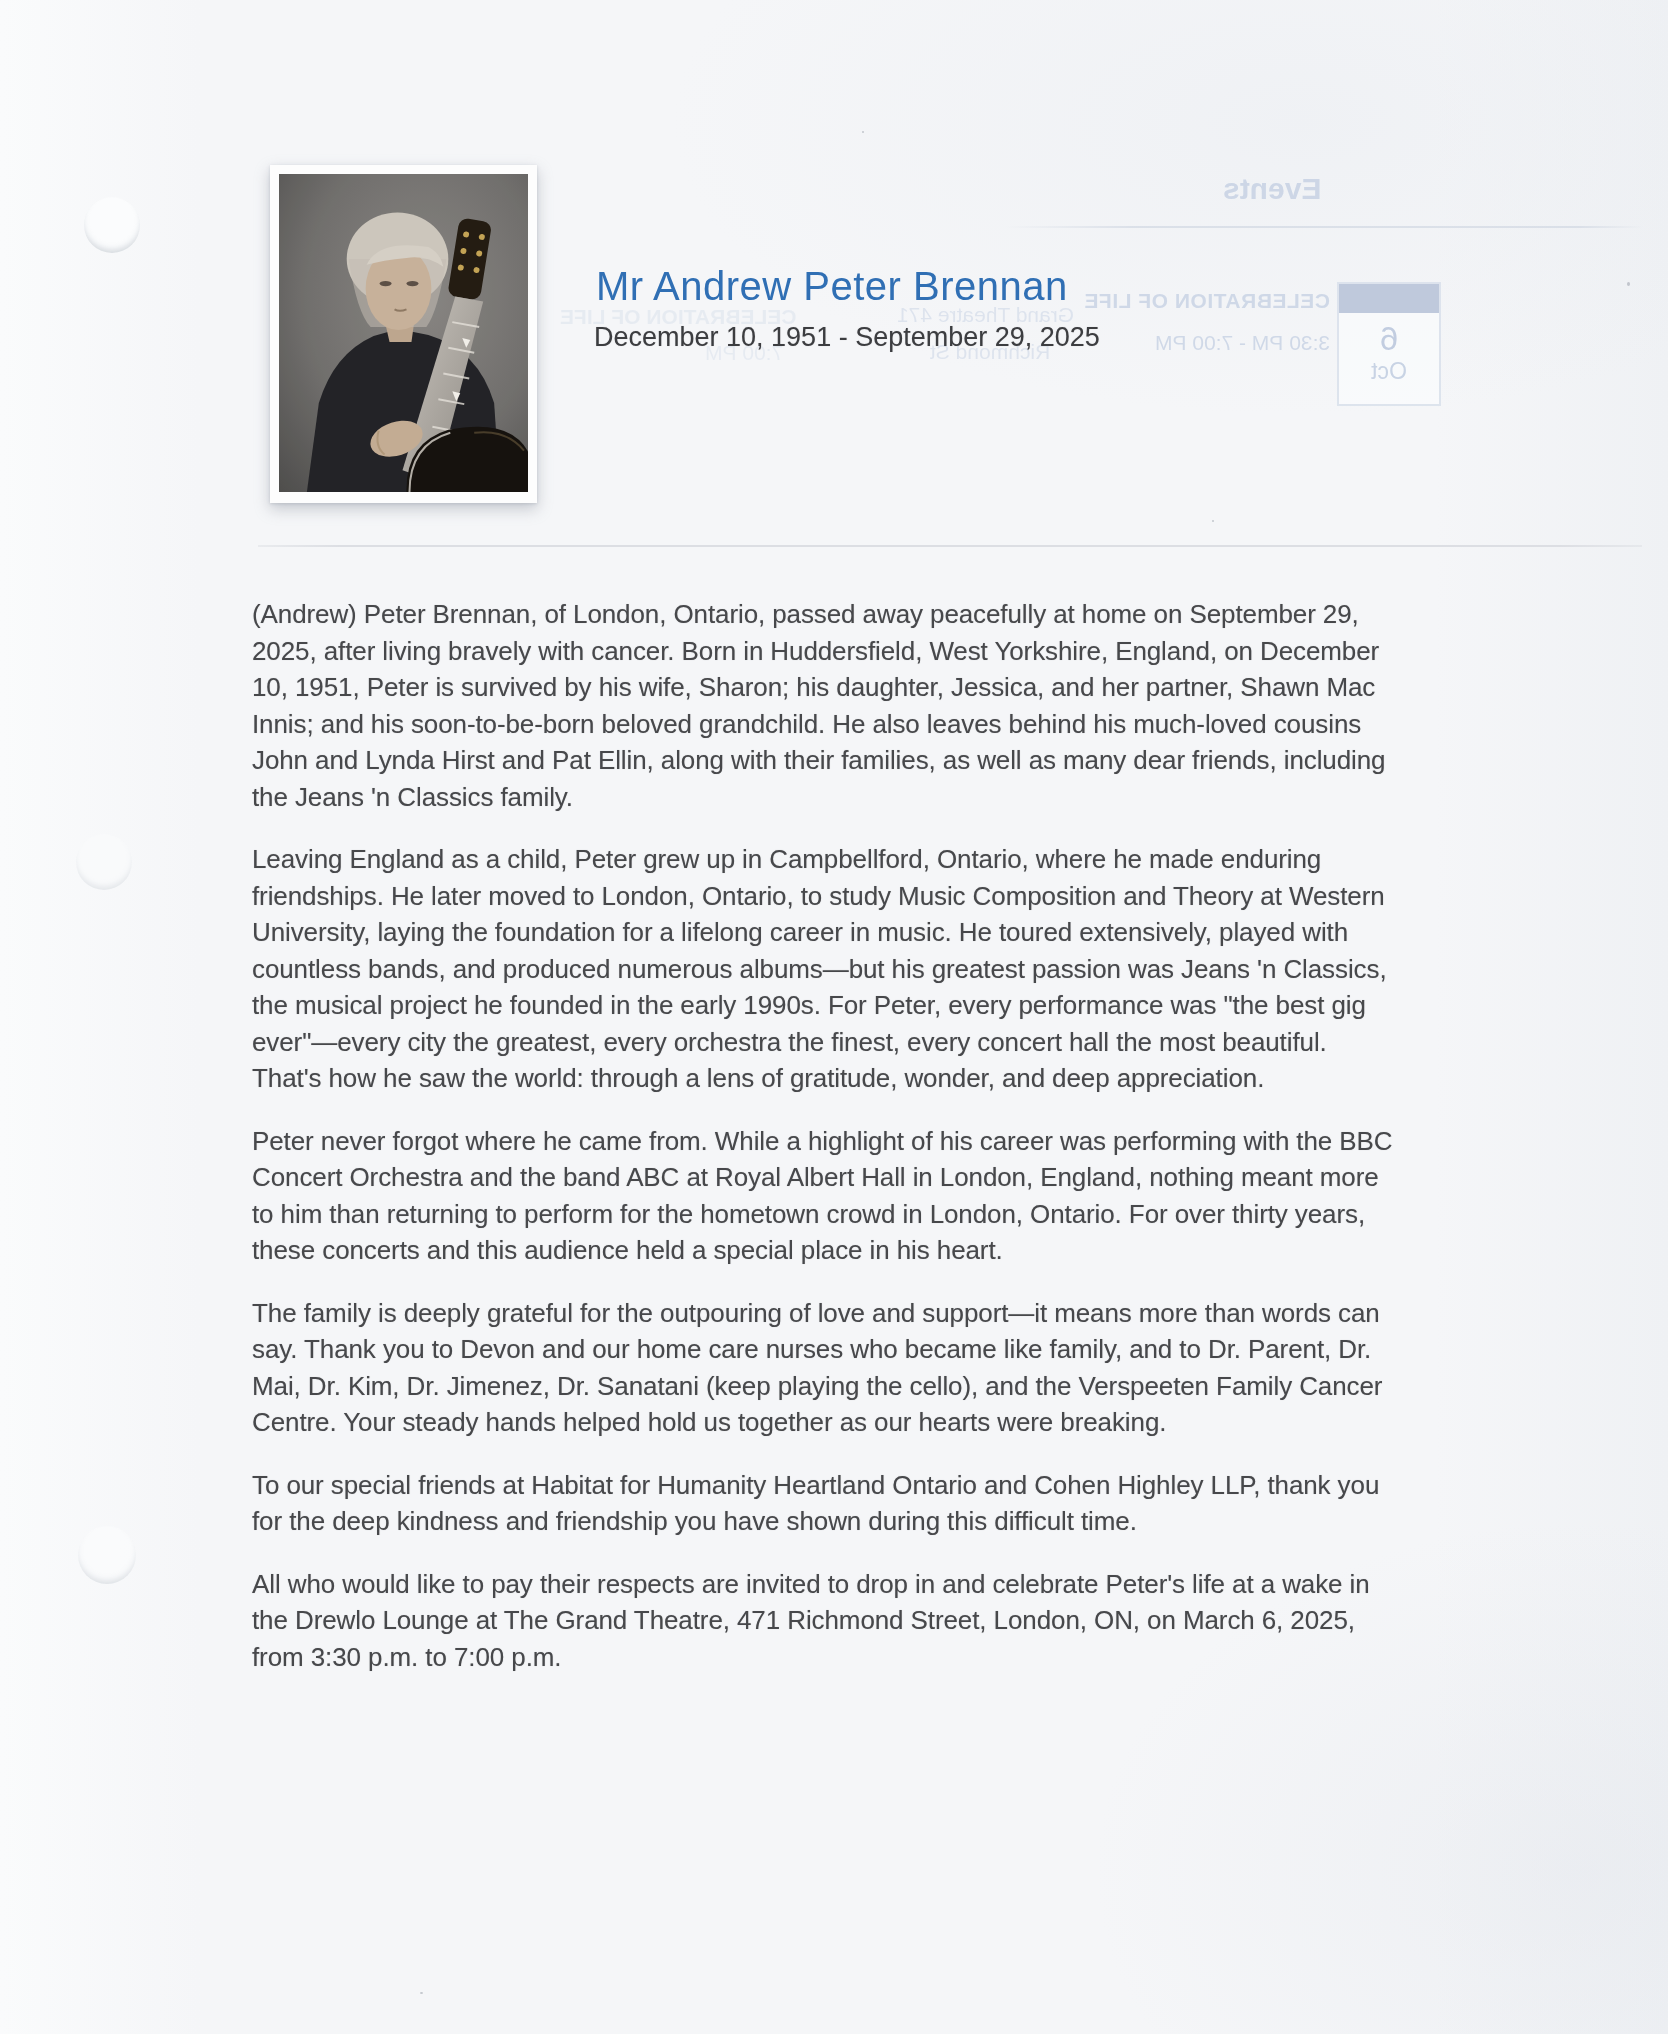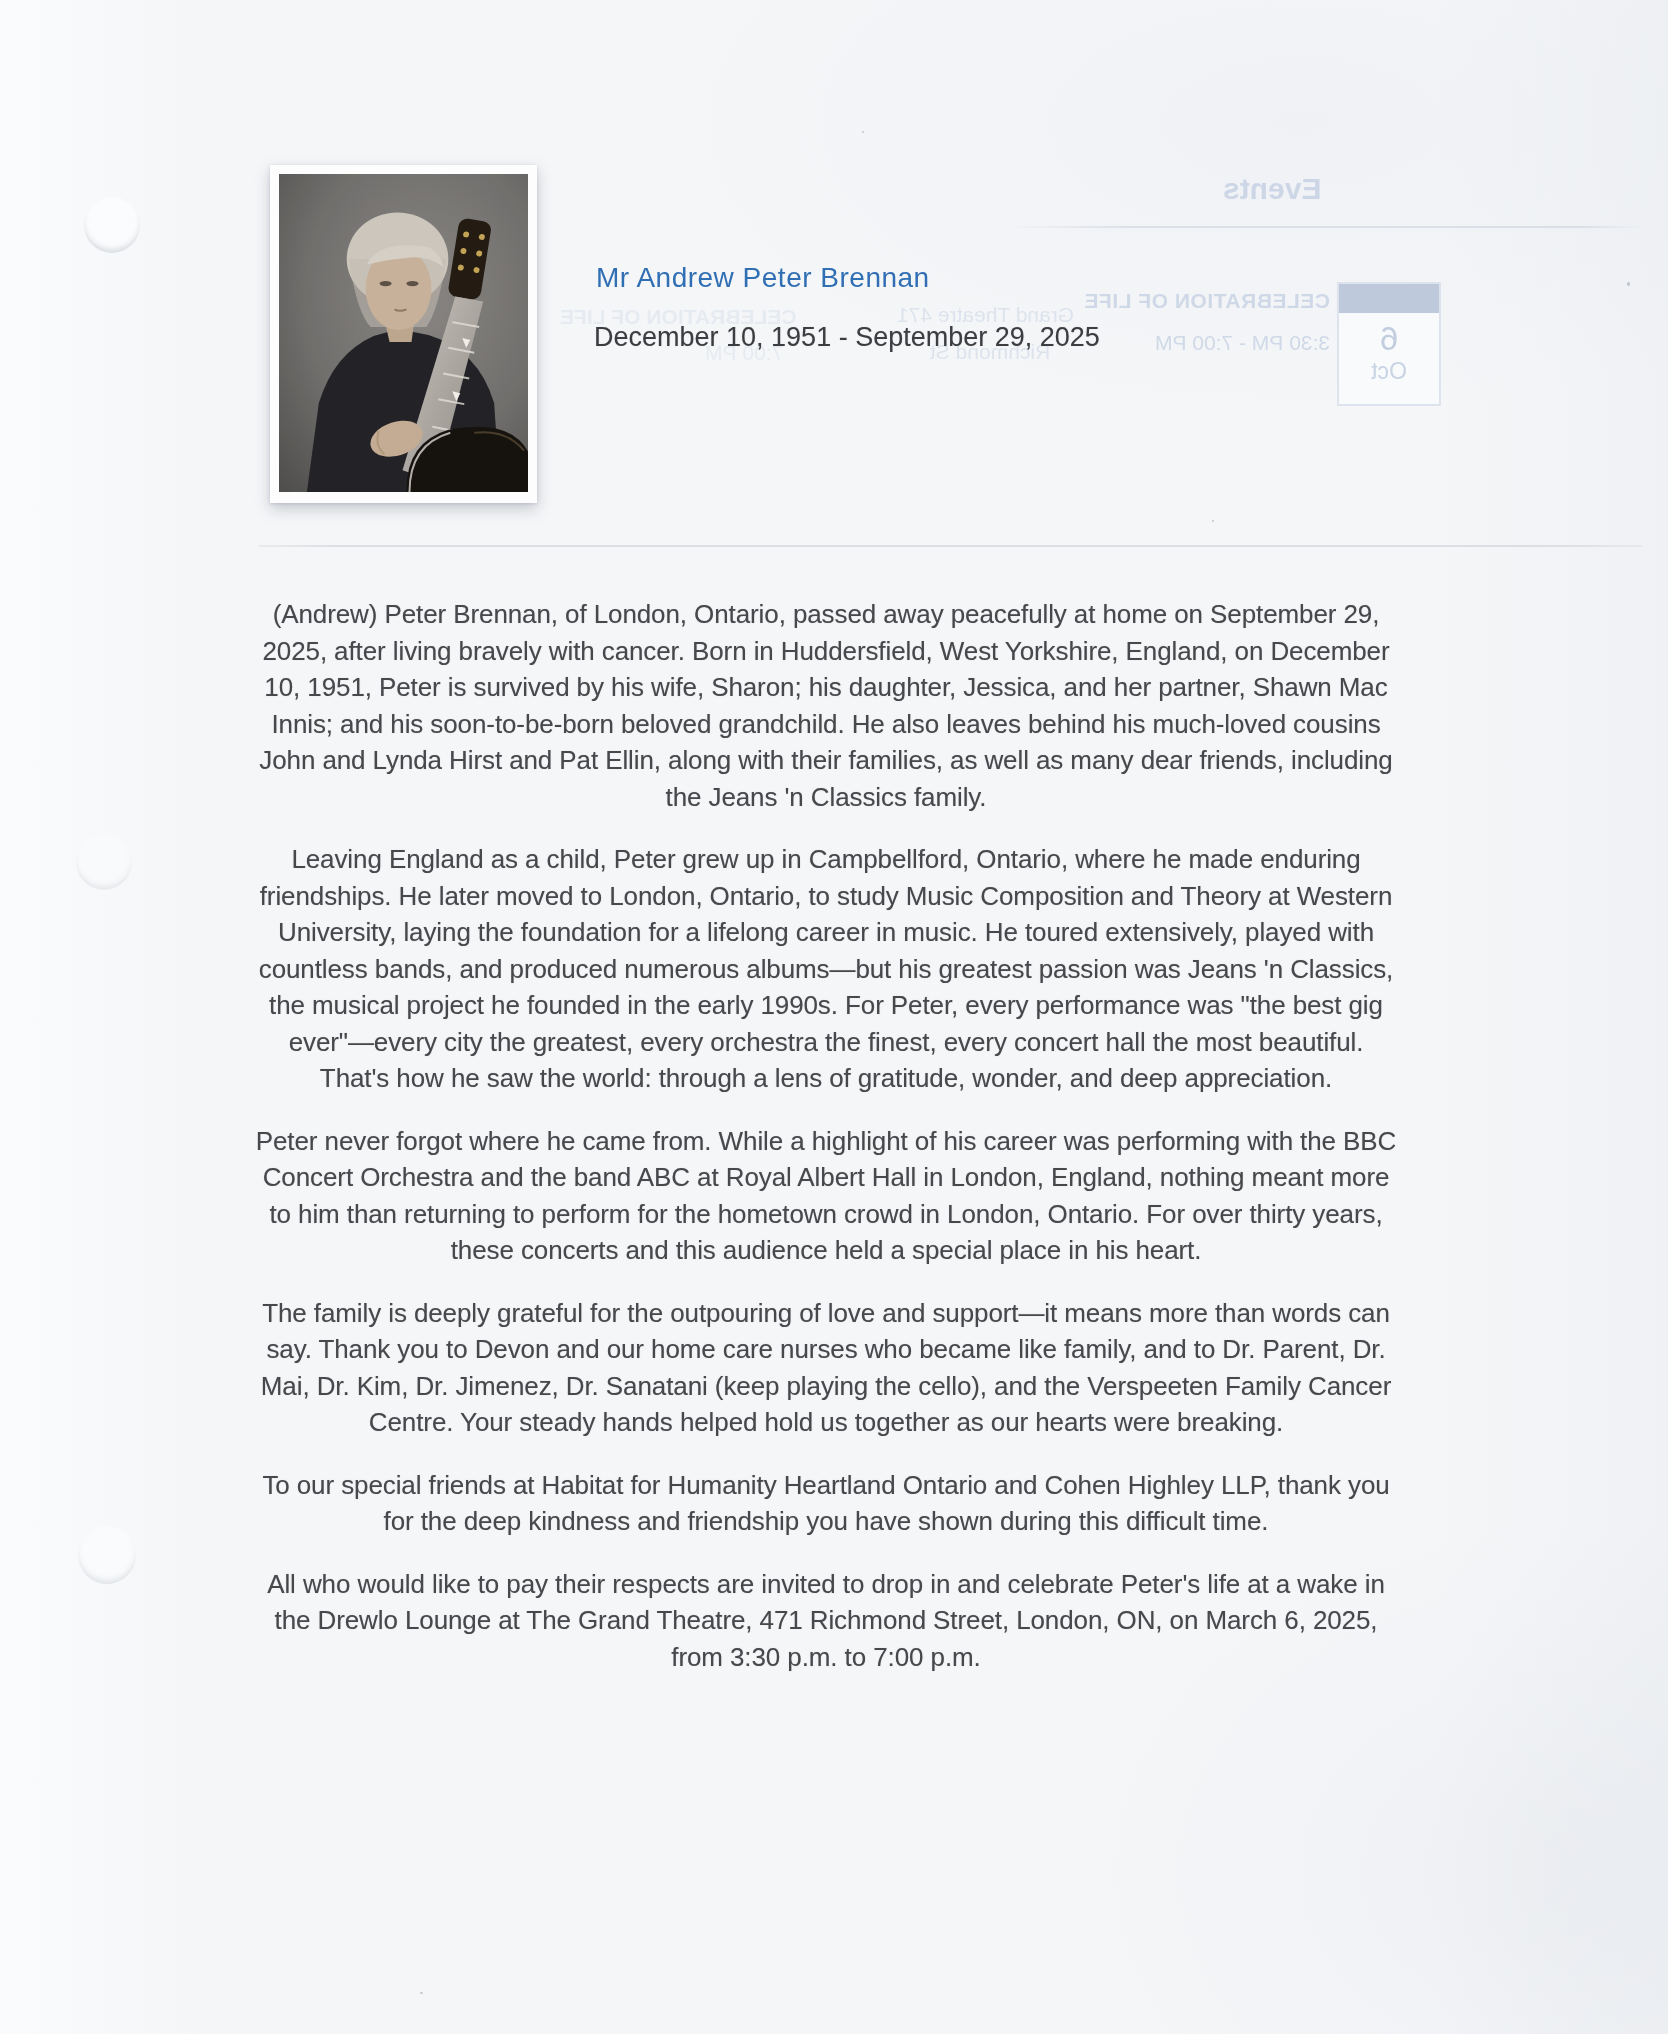--- a/index.html
+++ b/index.html
@@ -15,22 +15,22 @@
       linear-gradient(90deg,#fafbfc 0%,#f5f6f8 12%,#f5f6f8 86%,#eff1f4 100%);
   }
   
   .photo-frame{
     position:absolute;left:270px;top:165px;width:267px;height:338px;
     background:#fdfdfd;padding:9px 9px 11px 9px;box-sizing:border-box;
     box-shadow:0 6px 14px rgba(140,146,158,.45), 0 1px 3px rgba(150,156,168,.35);
   }
   .photo-frame svg{width:100%;height:100%;display:block;filter:blur(.4px);}
   .page-title{
-    position:absolute;left:596px;top:256px;
-    font-size:28px;line-height:44px;letter-spacing:.5px;
+    position:absolute;left:596px;top:264px;
+    font-size:40px;line-height:44px;letter-spacing:.5px;
     color:#306fb4;font-weight:500;white-space:nowrap;
   }
   .page-dates{
     position:absolute;left:594px;top:322px;
     font-size:27px;color:#3c3d40;white-space:nowrap;
     text-shadow:0 0 1px rgba(60,61,64,.25);
     text-align:right;
   }
   .header-divider{
     position:absolute;left:258px;top:545px;width:1384px;height:2px;
@@ -54,21 +54,21 @@
   }
   .bleed-calendar .cal-header{height:29px;background:rgba(176,189,211,.8);}
   .bleed-calendar .cal-day{margin-top:7px;text-align:center;font-size:33px;color:#c2cde0;}
   .bleed-calendar .cal-month{text-align:center;font-size:23px;color:#c8d3e4;}
   
   .obituary{
     position:absolute;left:252px;top:596px;width:1148px;
     font-size:26px;line-height:36.5px;letter-spacing:-.1px;
     color:#47484b;text-shadow:0 0 1px rgba(71,72,75,.3);
   }
-  .obituary p{margin:0 0 26px 0;text-align:center;}
+  .obituary p{margin:0 0 26px 0;}
   
   .hole{position:absolute;border-radius:50%;background:#fbfcfd;
     box-shadow:inset 0 -5px 6px -2px rgba(165,172,184,.45);}
   .hole-1{left:84px;top:197px;width:56px;height:56px;}
   .hole-2{left:76px;top:834px;width:56px;height:56px;opacity:.6;}
   .hole-3{left:78px;top:1526px;width:58px;height:58px;opacity:.75;}
   .speck{position:absolute;background:#9aa0ab;border-radius:50%;opacity:.55;}
   .speck-1{left:1627px;top:282px;width:3px;height:4px;}
   .speck-2{left:862px;top:131px;width:2px;height:2px;}
   .speck-3{left:1212px;top:520px;width:2px;height:2px;}

